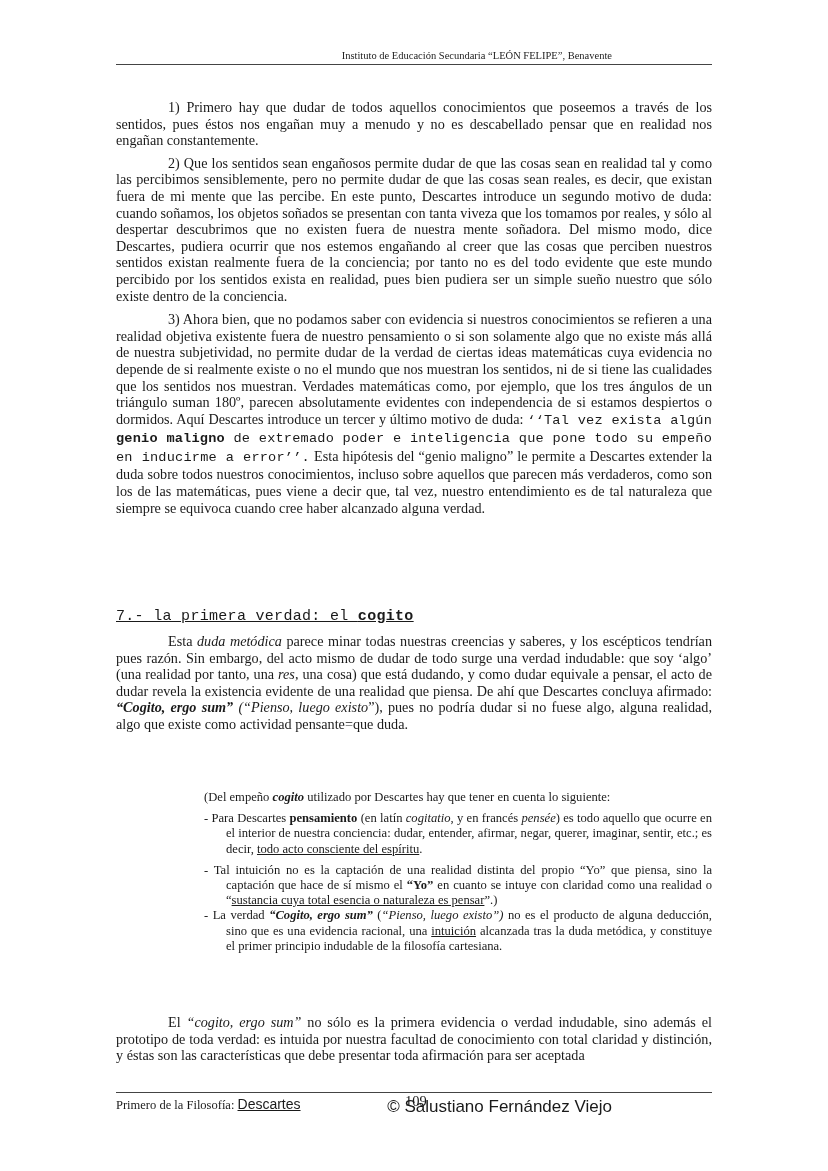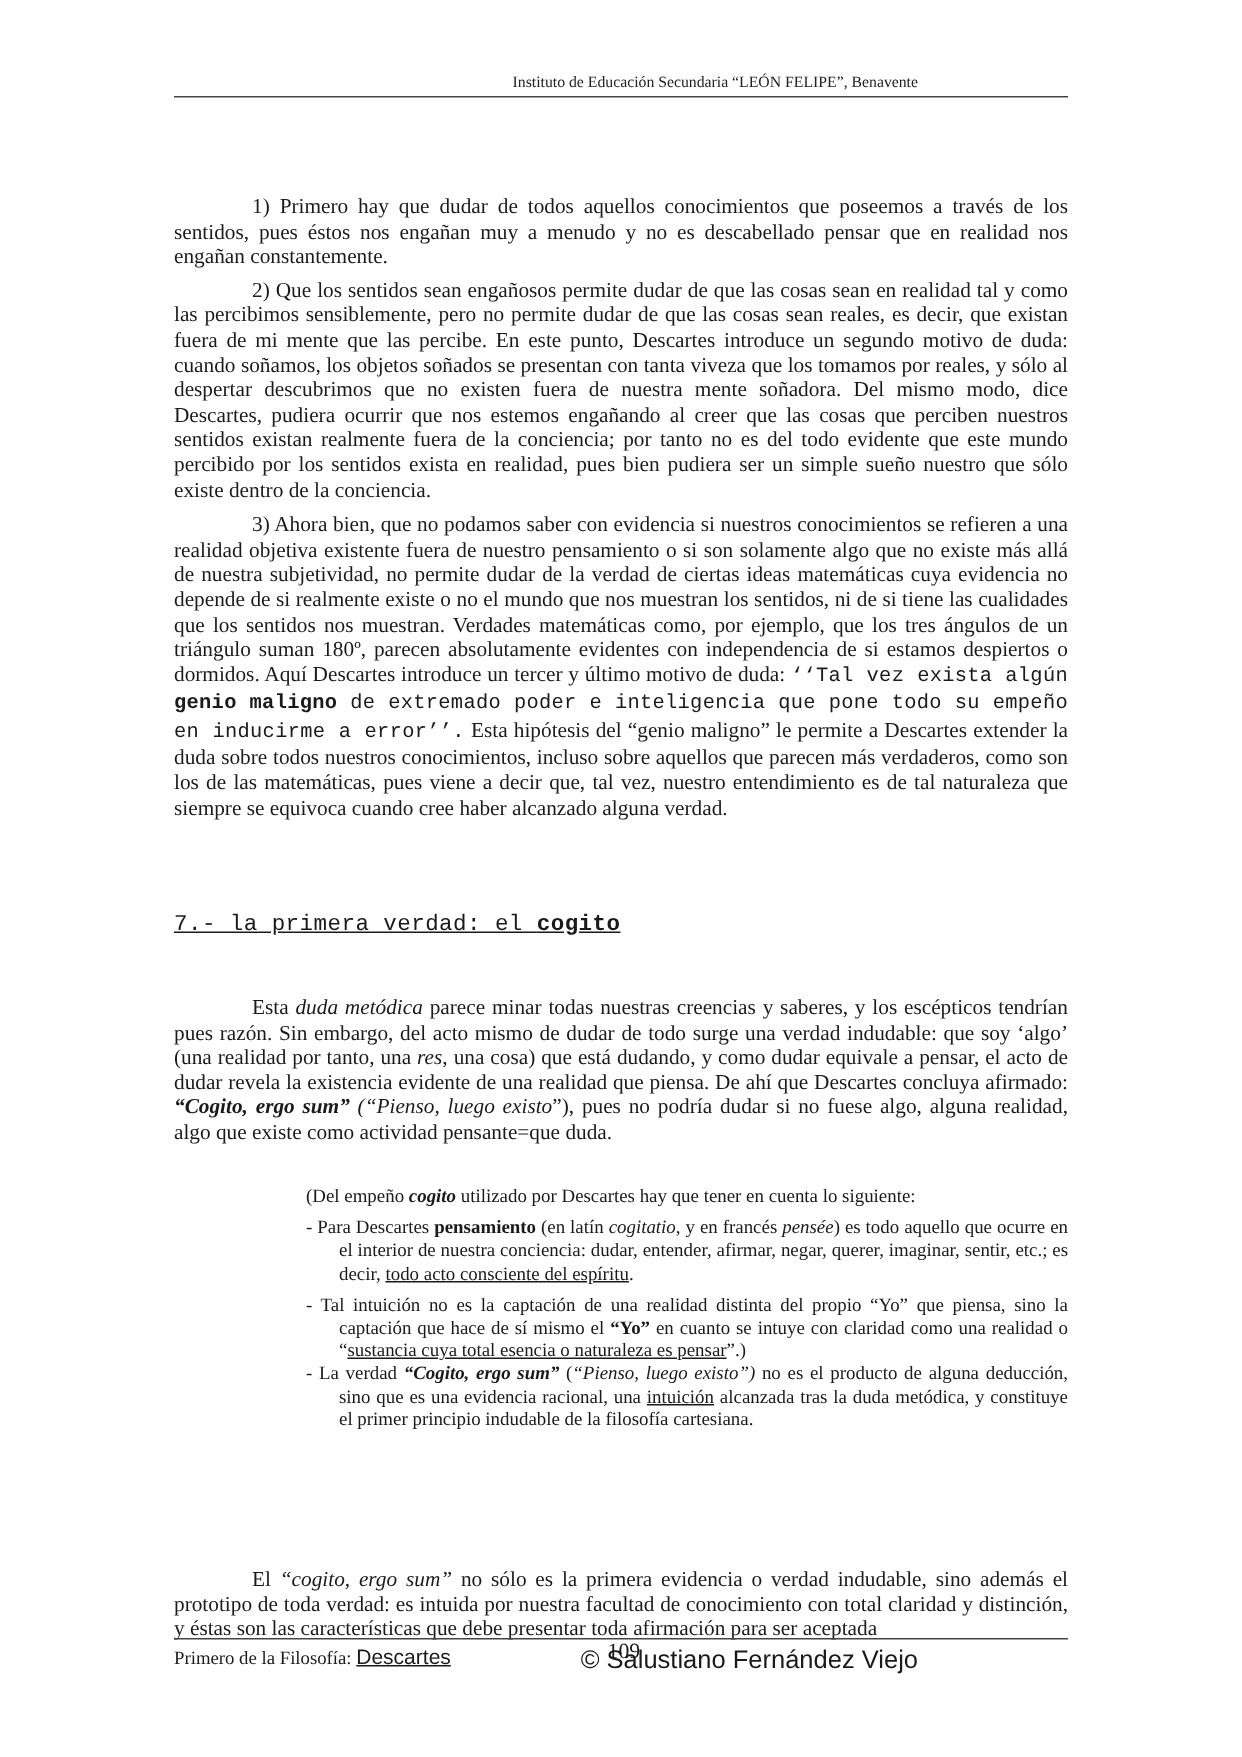--- a/index.html
+++ b/index.html
@@ -1,20 +1,20 @@
 <!DOCTYPE html>
 <html><head>
   <meta charset="utf-8">
   <style>
     html, body { margin: 0; padding: 0; background: #ffffff; }
     body { width: 828px; height: 1171px; position: relative; overflow: hidden; color: #1a1a1a; font-family: "Liberation Serif", serif; }
     .page { position: absolute; left: 0; top: 0; width: 728px; height: 1171px; background: #fff; }
     .header-text { position: absolute; right: 116px; top: 50px; font-size: 10.5px; color: #222; font-family: "Liberation Serif", serif; }
     .hr-top { position: absolute; left: 116px; width: 596px; top: 64px; height: 0; border-top: 1.5px solid #444; }
-    .body-col { position: absolute; left: 116px; width: 596px; margin-top: 31px; }
+    .body-col { position: absolute; left: 116px; width: 596px; }
     p.para { margin: 0; font-size: 14.2px; line-height: 16.6px; text-align: justify; text-indent: 52px; }
     .mono { font-family: "Liberation Mono", monospace; font-size: 13.6px; letter-spacing: 0.2px; }
     .mono b { font-weight: bold; }
     .heading { position: absolute; left: 116px; width: 596px; top: 608px; font-family: "Liberation Mono", monospace; font-size: 15px; text-decoration: underline; letter-spacing: 0.3px; }
     .note { position: absolute; left: 204px; width: 508px; font-size: 12.6px; line-height: 15.2px; text-align: justify; }
     .note .item { padding-left: 22px; text-indent: -22px; margin: 0; }
     .u { text-decoration: underline; }
     .hr-bot { position: absolute; left: 116px; width: 596px; top: 1092px; height: 0; border-top: 1.2px solid #444; }
     .footer-left { position: absolute; left: 116px; top: 1096px; font-size: 12.5px; }
     .footer-left .course { font-family: "Liberation Sans", sans-serif; text-decoration: underline; font-size: 14px; }

